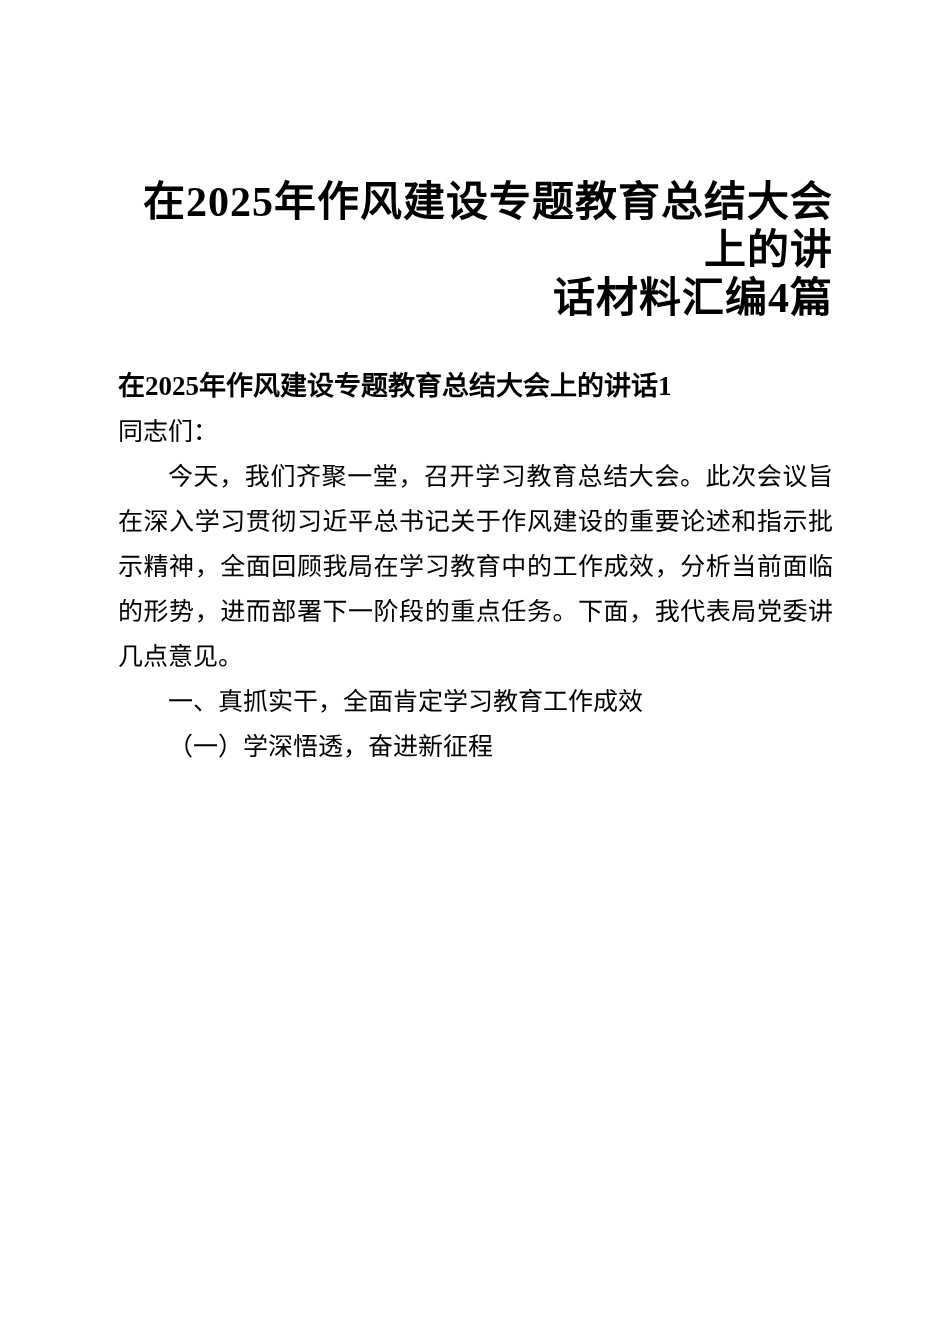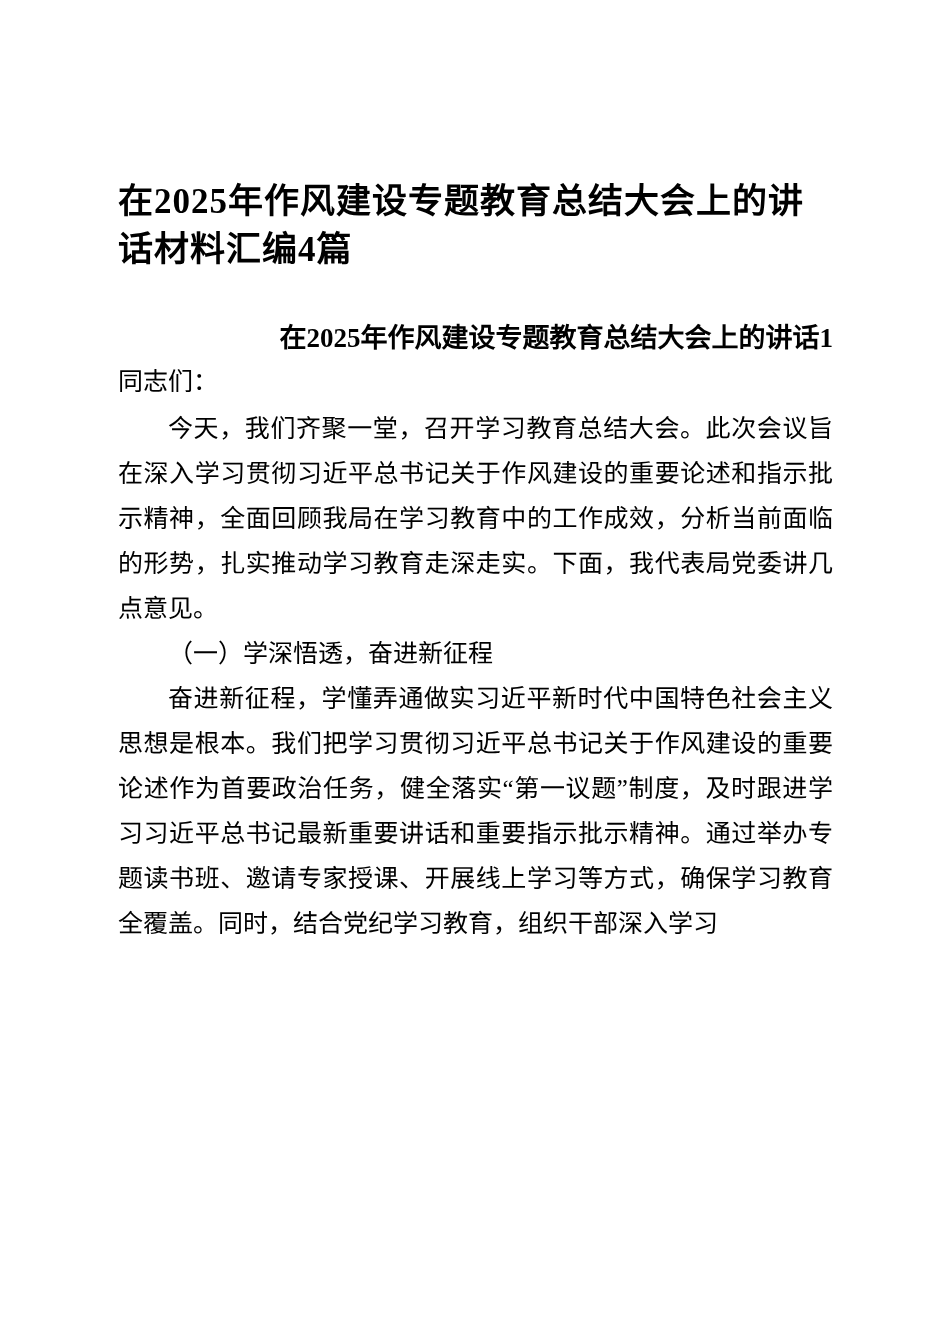--- a/index.html
+++ b/index.html
@@ -16,59 +16,58 @@
     color: #000000;
   }
   .page {
     width: 950px;
     height: 1344px;
     padding: 0 117px 0 118px;
     background: #ffffff;
   }
   .doc-title {
     margin: 178px 0 0 0;
-    font-size: 35px;
+    font-size: 42px;
     font-weight: 700;
     line-height: 48px;
-    text-align: left;
+    text-align: right;
     white-space: pre-line;
     letter-spacing: 1px;
   }
   .section-title {
     margin: 41px 0 0 0;
     font-size: 27px;
     font-weight: 700;
     line-height: 46px;
-    text-align: right;
+    text-align: left;
   }
   .para {
     margin: 0;
     font-size: 25px;
     font-weight: 400;
     line-height: 45px;
     text-align: justify;
     text-justify: inter-ideograph;
     text-indent: 2em;
   }
   .para.no-indent {
     text-indent: 0;
-    font-family: Liberation Mono, monospace;
   }
 </style>
 </head>
 <body>
 
 <div class="page">
   <h1 class="doc-title">在2025年作风建设专题教育总结大会上的讲
 话材料汇编4篇</h1>
 
   <h2 class="section-title">在2025年作风建设专题教育总结大会上的讲话1</h2>
 
   <p class="para no-indent">同志们：</p>
 
-  <p class="para">今天，我们齐聚一堂，召开学习教育总结大会。此次会议旨在深入学习贯彻习近平总书记关于作风建设的重要论述和指示批示精神，全面回顾我局在学习教育中的工作成效，分析当前面临的形势，扎实推动学习教育走深走实。下面，我代表局党委讲几点意见。</p>
+  <p class="para">今天，我们齐聚一堂，召开学习教育总结大会。此次会议旨在深入学习贯彻习近平总书记关于作风建设的重要论述和指示批示精神，全面回顾我局在学习教育中的工作成效，分析当前面临的形势，进而部署下一阶段的重点任务。下面，我代表局党委讲几点意见。</p>
 
+  <p class="para">一、真抓实干，全面肯定学习教育工作成效</p>
 
 
   <p class="para">（一）学深悟透，奋进新征程</p>
 
-  <p class="para">奋进新征程，学懂弄通做实习近平新时代中国特色社会主义思想是根本。我们把学习贯彻习近平总书记关于作风建设的重要论述作为首要政治任务，健全落实“第一议题”制度，及时跟进学习习近平总书记最新重要讲话和重要指示批示精神。通过举办专题读书班、邀请专家授课、开展线上学习等方式，确保学习教育全覆盖。同时，结合党纪学习教育，组织干部深入学习</p>
 </div>
 
 </body></html>

